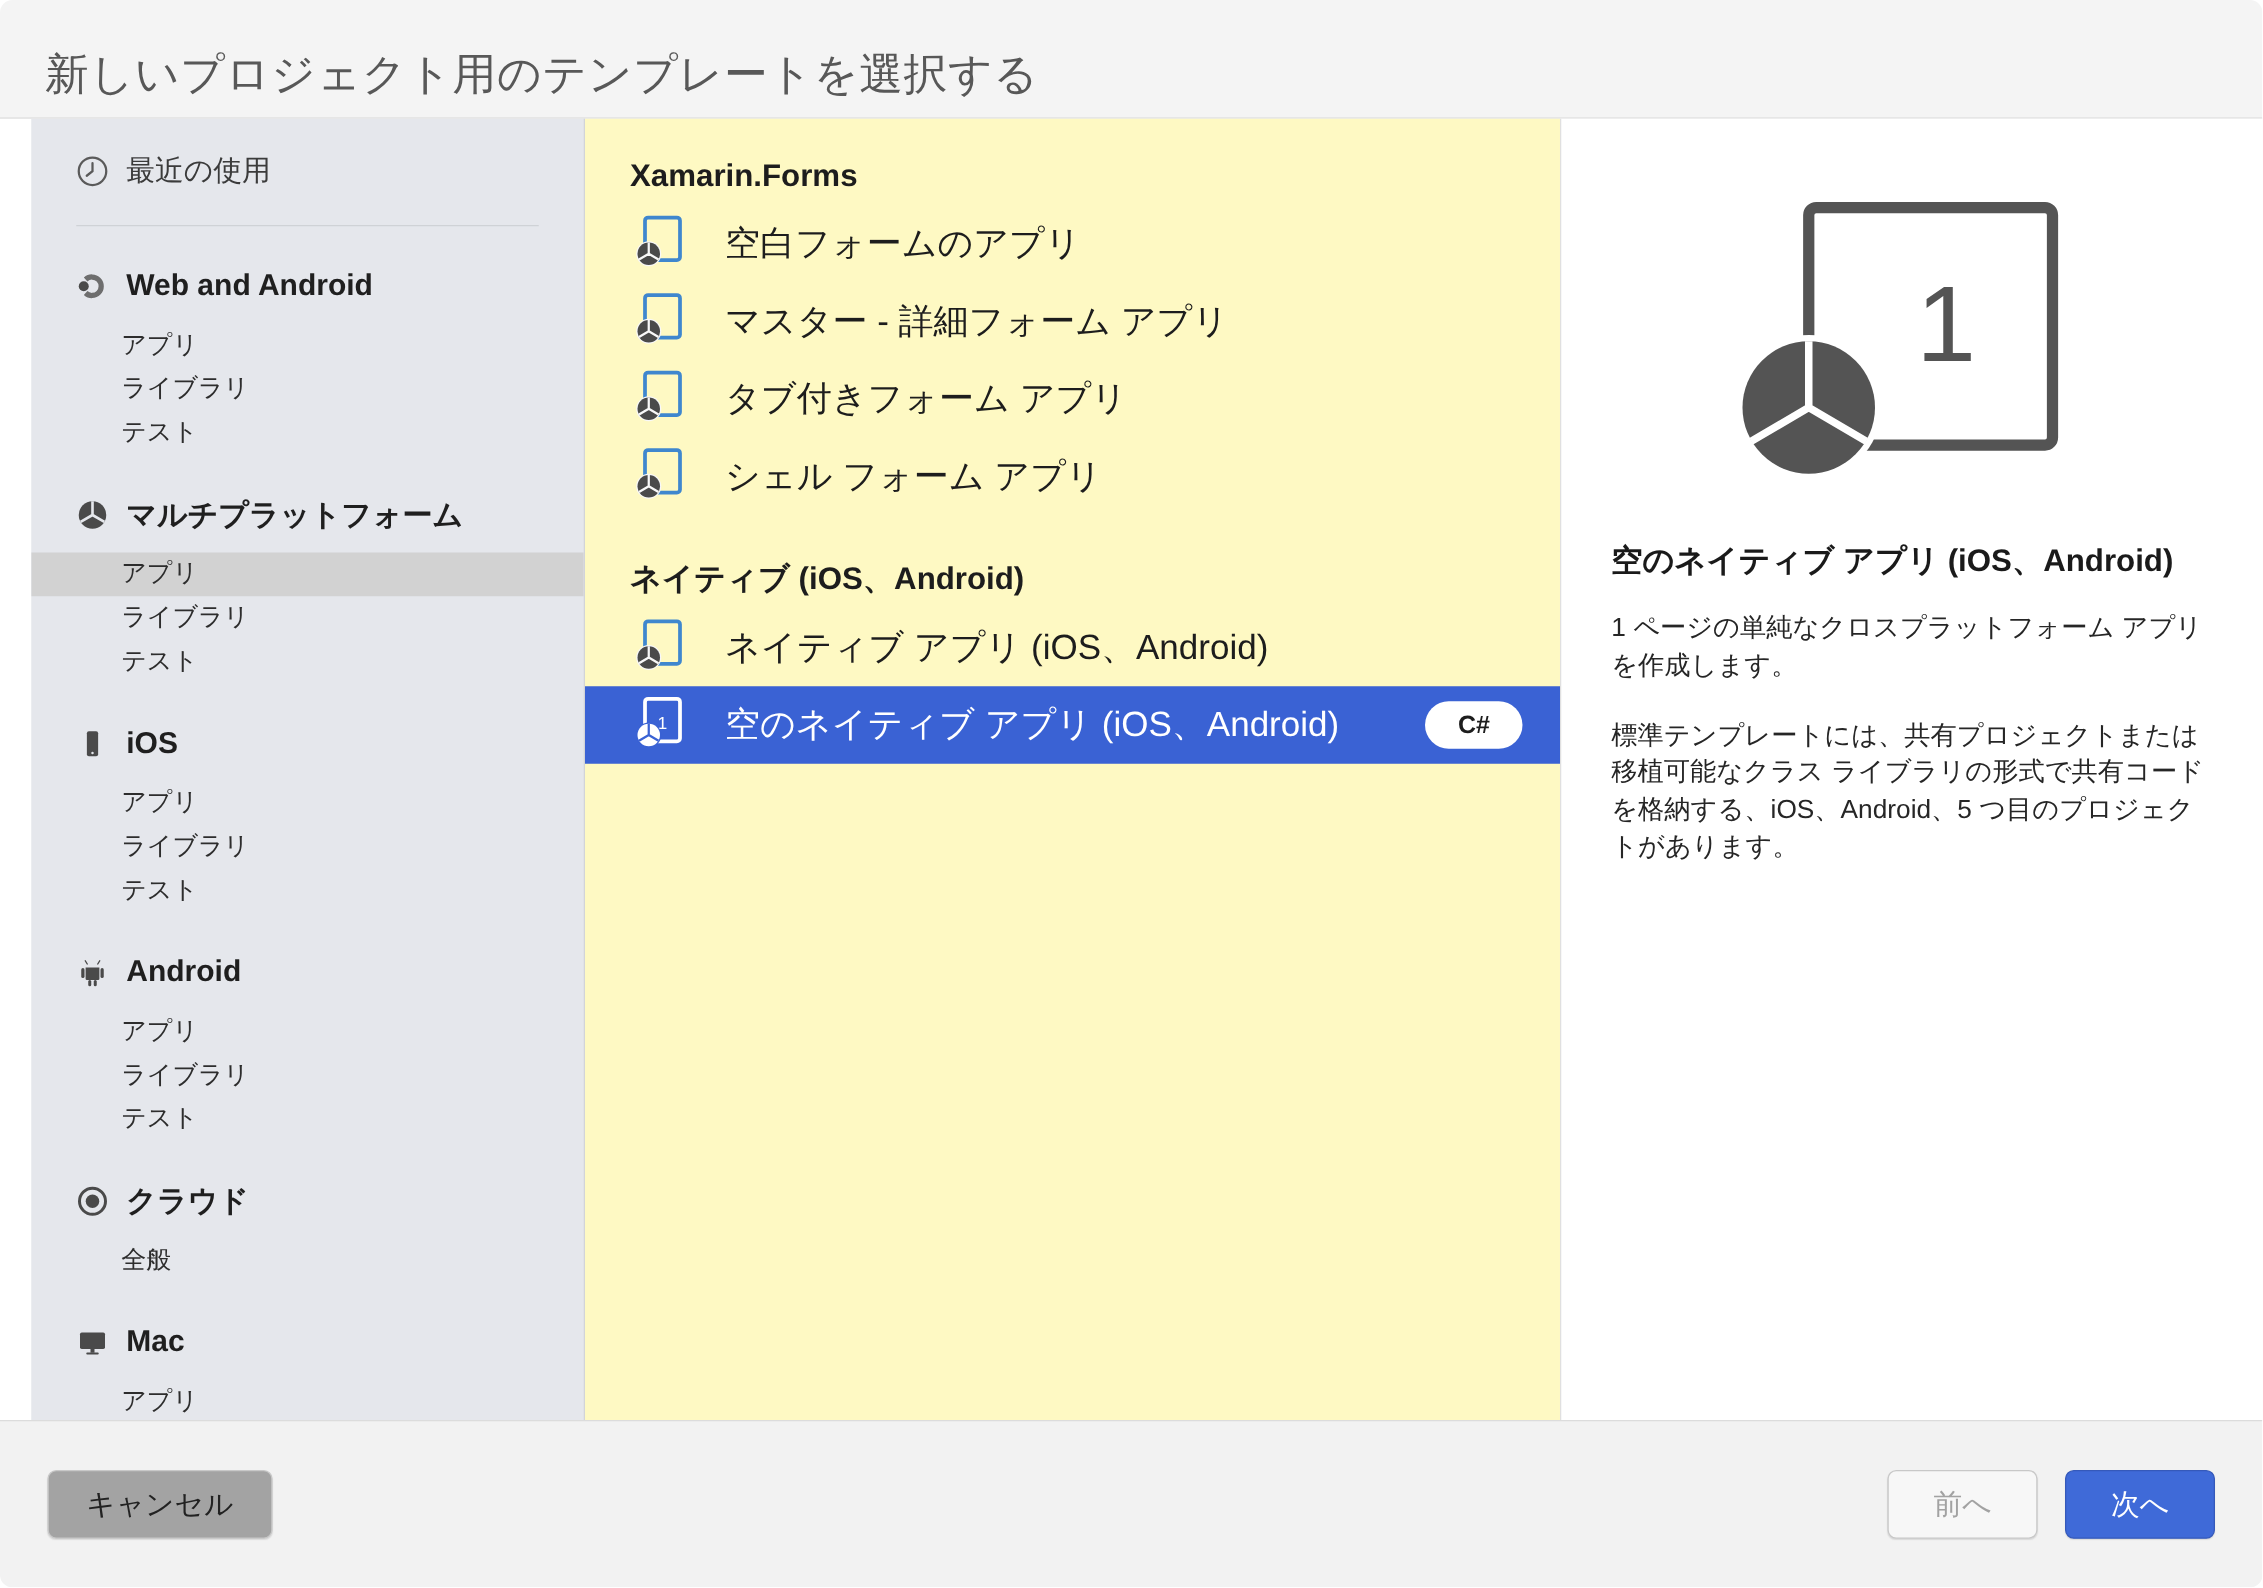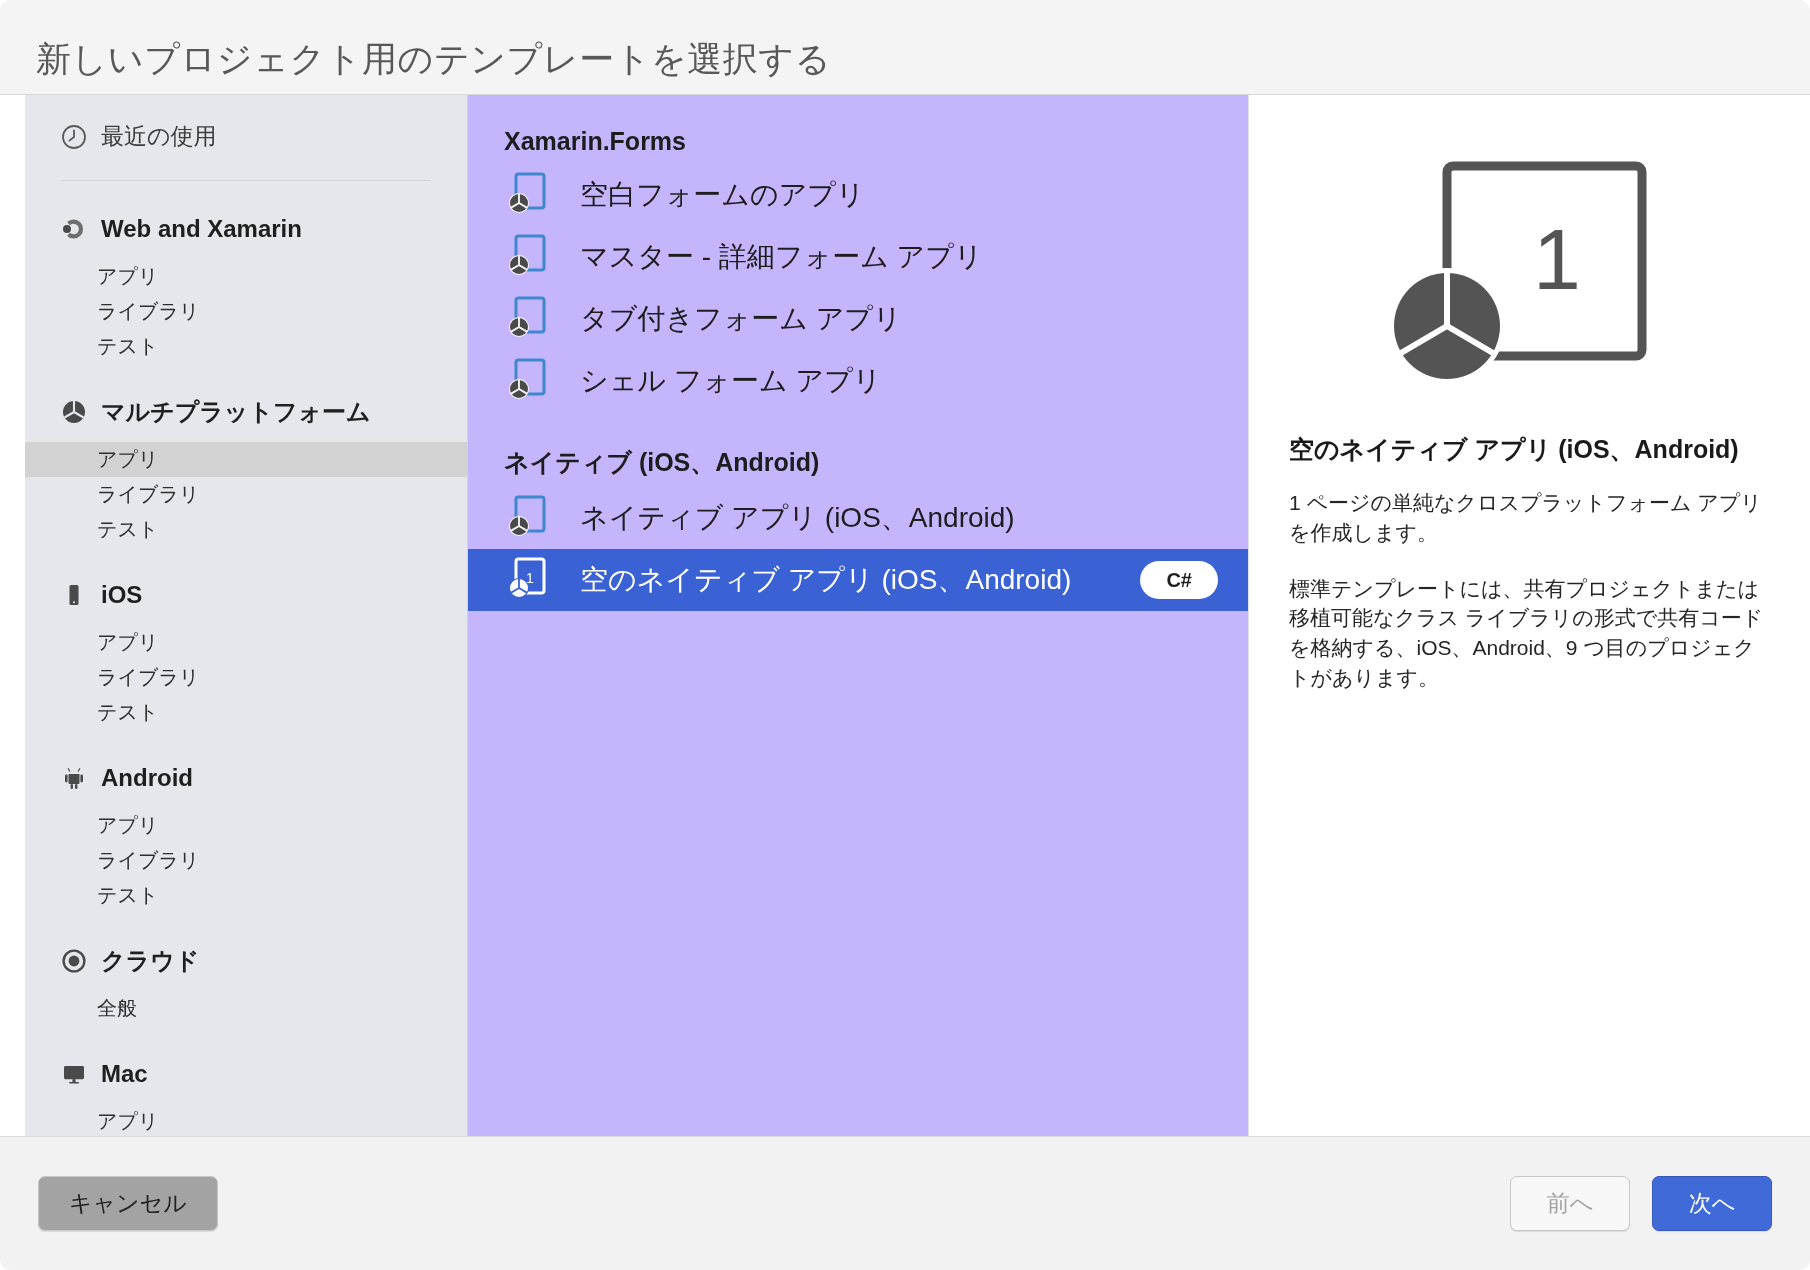--- a/index.html
+++ b/index.html
@@ -112,21 +112,21 @@
     display: flex;
     align-items: center;
     justify-content: center;
     flex: 0 0 26px;
   }
   .icon-box svg { display: block; }
 
   
   .list-pane {
     flex: 1;
-    background: #c4b5fd;
+    background: #fef9c3;
     overflow: hidden;
     position: relative;
     padding-top: 18px;
     min-width: 0;
   }
   .list-section-title {
     font-size: 25px;
     font-weight: bold;
     color: #1d1d1d;
     padding: 14px 0 8px 36px;
@@ -266,21 +266,21 @@
       <div class="sidebar-divider"></div>
 
       <div class="sb-group">
         <div class="sb-head">
           <span class="icon-box">
             <svg width="26" height="26" viewBox="0 0 26 26">
               <circle cx="6" cy="13" r="4" fill="#4a4a4a"></circle>
               <path d="M20.5 7.6 A7.4 7.4 0 1 0 20.5 18.4" fill="none" stroke="#6e6e6e" stroke-width="4.2" stroke-linecap="butt" transform="rotate(180 14 13)"></path>
             </svg>
           </span>
-          <span class="sb-head-label">Web and Xamarin</span>
+          <span class="sb-head-label">Web and Android</span>
         </div>
         <div class="sb-items">
           <div class="sb-item">アプリ</div>
           <div class="sb-item">ライブラリ</div>
           <div class="sb-item">テスト</div>
         </div>
       </div>
 
       <div class="sb-group">
         <div class="sb-head">
@@ -462,21 +462,21 @@
             <rect x="62" y="12" width="195" height="190" rx="6" fill="none" stroke="#545454" stroke-width="9"></rect>
             <text x="172" y="135" font-family="Liberation Sans, sans-serif" font-size="86" fill="#545454" text-anchor="middle">1</text>
             <circle cx="62" cy="172" r="58" fill="#ffffff"></circle>
             <circle cx="62" cy="172" r="53" fill="#545454"></circle>
             <path d="M62 172 L62 119 M62 172 L16 199 M62 172 L108 199" stroke="#ffffff" stroke-width="6" fill="none"></path>
           </svg>
         </span>
       </div>
       <div class="detail-title">空のネイティブ アプリ (iOS、Android)</div>
       <div class="detail-para">1 ページの単純なクロスプラットフォーム アプリを作成します。</div>
-      <div class="detail-para second">標準テンプレートには、共有プロジェクトまたは移植可能なクラス ライブラリの形式で共有コードを格納する、iOS、Android、9 つ目のプロジェクトがあります。</div>
+      <div class="detail-para second">標準テンプレートには、共有プロジェクトまたは移植可能なクラス ライブラリの形式で共有コードを格納する、iOS、Android、5 つ目のプロジェクトがあります。</div>
     </div>
 
   </div>
 
   <div class="footer">
     <button class="btn btn-cancel">キャンセル</button>
     <span class="footer-spacer"></span>
     <span class="footer-right">
       <button class="btn btn-prev">前へ</button>
       <button class="btn btn-next">次へ</button>

